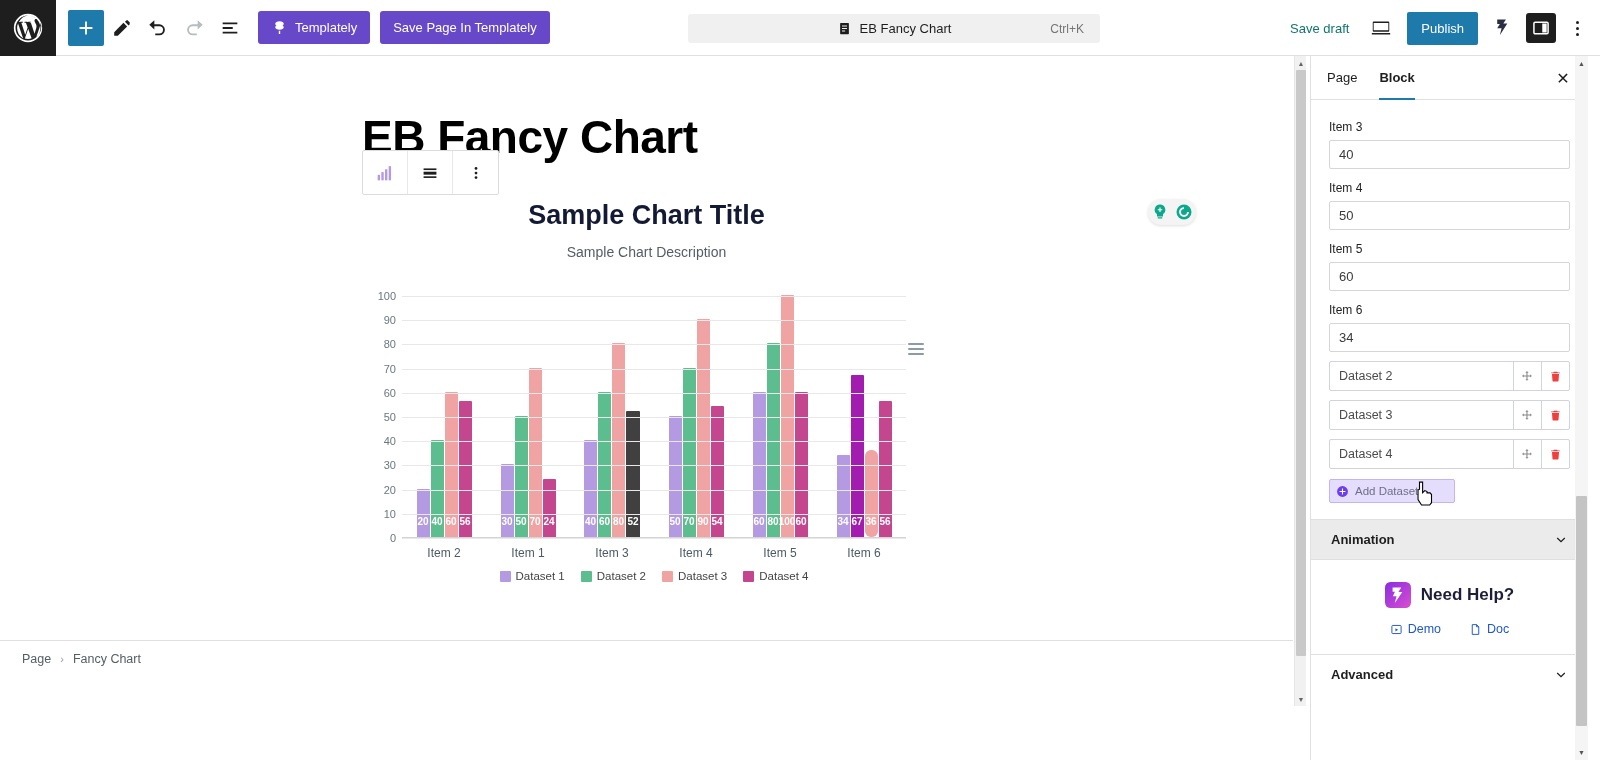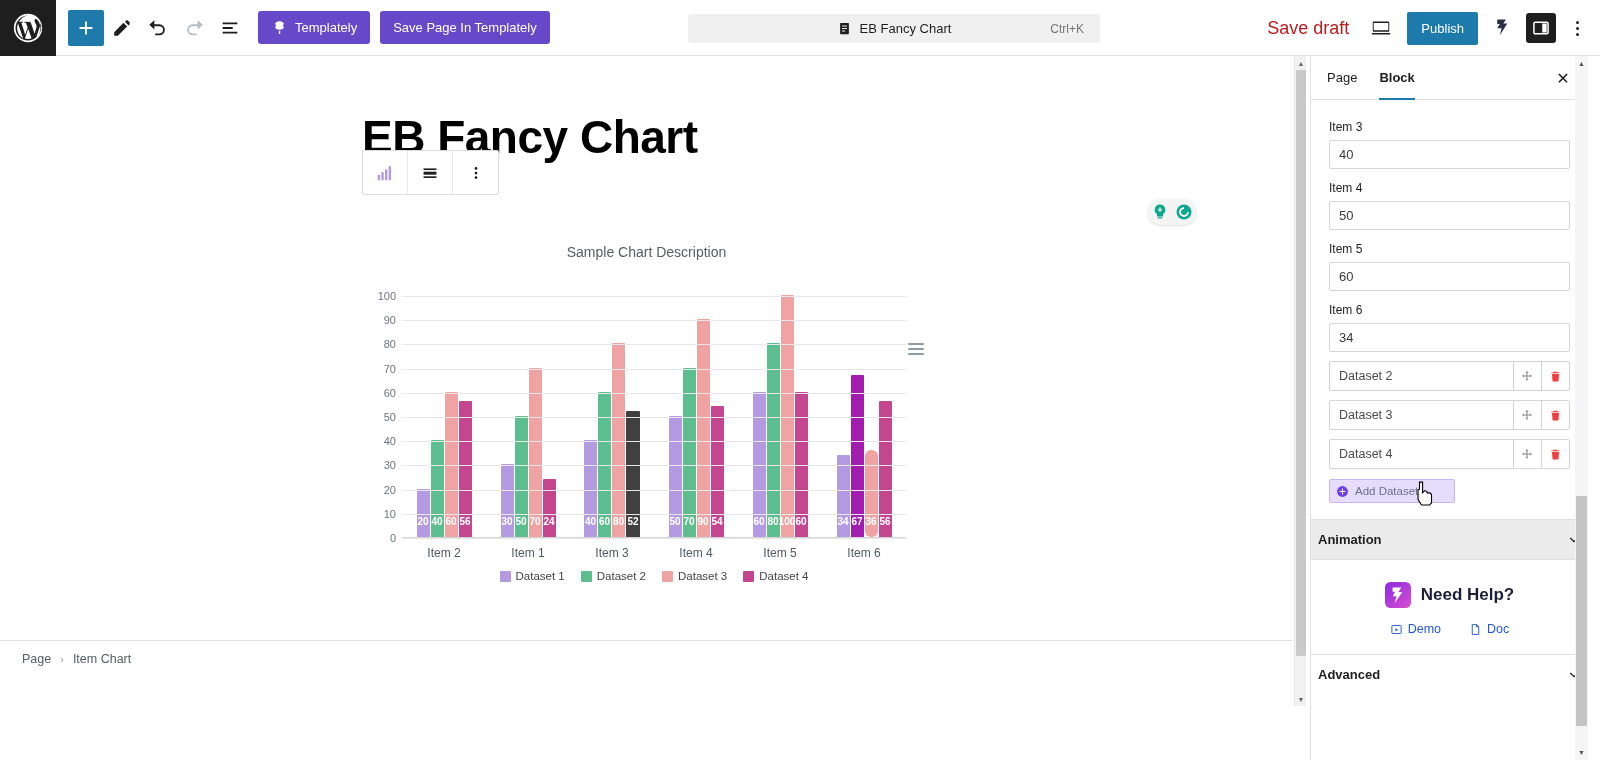--- a/index.html
+++ b/index.html
@@ -49,21 +49,21 @@
     gap: 8px; cursor: pointer;
   }
   .tb-center .doc-ico { width: 15px; height: 15px; fill:#1e1e1e; }
   .tb-center .ctitle { font-size: 13px; color: #1e1e1e; }
   .tb-center .ckey { position: absolute; right: 16px; font-size: 12px; color: #757575; }
 
   .tb-right {
     position: absolute; right: 8px; top: 0; height: 56px;
     display: flex; align-items: center; gap: 4px;
   }
-  .savedraft { font-size: 18px; color: #b91c1c; cursor: pointer; padding: 0 10px; }
+  .savedraft { font-size: 13px; color: #0f766e; cursor: pointer; padding: 0 10px; }
   .icon-btn {
     width: 36px; height: 36px; display:flex; align-items:center; justify-content:center;
     cursor: pointer; border-radius: 2px;
   }
   .icon-btn svg { width: 22px; height: 22px; fill: #1e1e1e; }
   .publish {
     background: #1e7aab; color: #fff; font-size: 13px; font-weight: 500;
     height: 33px; border-radius: 2px; padding: 0 14px;
     display: flex; align-items: center; cursor: pointer; margin: 0 4px;
   }
@@ -197,21 +197,21 @@
   .ds-btn svg { width:13px; height:13px; }
   .add-ds {
     margin-top: 10px; height: 24px; width: 126px;
     background:#e4ddfb; border:1px solid #c3b4f5; border-radius:2px;
     display:flex; align-items:center; gap:6px; padding-left:6px;
     font-size:11.5px; color:#6f6f8a; cursor:pointer; position:relative;
   }
   .add-ds .plus-c { width:13px; height:13px; }
   .panel-row {
     height: 40px; display:flex; align-items:center; justify-content:space-between;
-    padding: 0 7px; border-top:1px solid #e0e0e0; cursor:pointer;
+    padding: 0 20px; border-top:1px solid #e0e0e0; cursor:pointer;
     font-size:13px; font-weight:600; color:#1e1e1e;
   }
   .panel-row.shaded { background:#ebebeb; }
   .chev { width:14px; height:14px; }
   .help-box {
     border-top:1px solid #e0e0e0; padding: 22px 0 18px 0; text-align:center;
   }
   .help-title { display:flex; align-items:center; justify-content:center; gap:10px; font-size:17px; font-weight:600; color:#1e1e3a; }
   .help-logo { width:26px; height:26px; border-radius:4px; }
   .help-links { margin-top:14px; display:flex; justify-content:center; gap:28px; }
@@ -362,20 +362,21 @@
       <svg class="g1" viewBox="0 0 24 24">
           <path fill="#0ba88b" d="M12 2a7 7 0 0 0-4 12.8V18h8v-3.2A7 7 0 0 0 12 2zm-3 17h6v1.5H9V19z"></path>
           <path fill="#fff" d="M11.2 6h1.6v2.2H15v1.6h-2.2V12h-1.6V9.8H9V8.2h2.2V6z"></path>
         </svg>
       <svg class="g2" viewBox="0 0 24 24">
           <circle cx="12" cy="12" r="10" fill="#0ba88b"></circle>
           <path fill="#fff" d="M12 5.5A6.5 6.5 0 1 0 18.5 12H16a4 4 0 1 1-4-4V5.5z"></path>
         </svg>
     </div>
 
+    <div class="chart-title">Sample Chart Title</div>
     <div class="chart-desc">Sample Chart Description</div>
 
     <div class="hamburger">
         <i></i>
         <i></i>
         <i></i>
       </div>
 
     <div class="chart-wrap">
       <div class="plot" id="plot">
@@ -653,15 +654,15 @@
     </div>
   </div>
 
   <svg class="cursor" viewBox="0 0 24 28">
     <path d="M6 1h3.4v11.5l2.4-2.2 2.4 1.1v1.4h3.3l1.6 1.8v8.9l-2 2.5H8.2L4.4 20V9.8l1.6-1V1z" fill="#fff" stroke="#000" stroke-width="1.2"></path>
   </svg>
 
   <div class="footer">
     <span class="crumb">Page</span>
     <span class="sep">›</span>
-    <span class="crumb">Item Chart</span>
+    <span class="crumb">Fancy Chart</span>
   </div>
 </div>
 
 </body></html>

